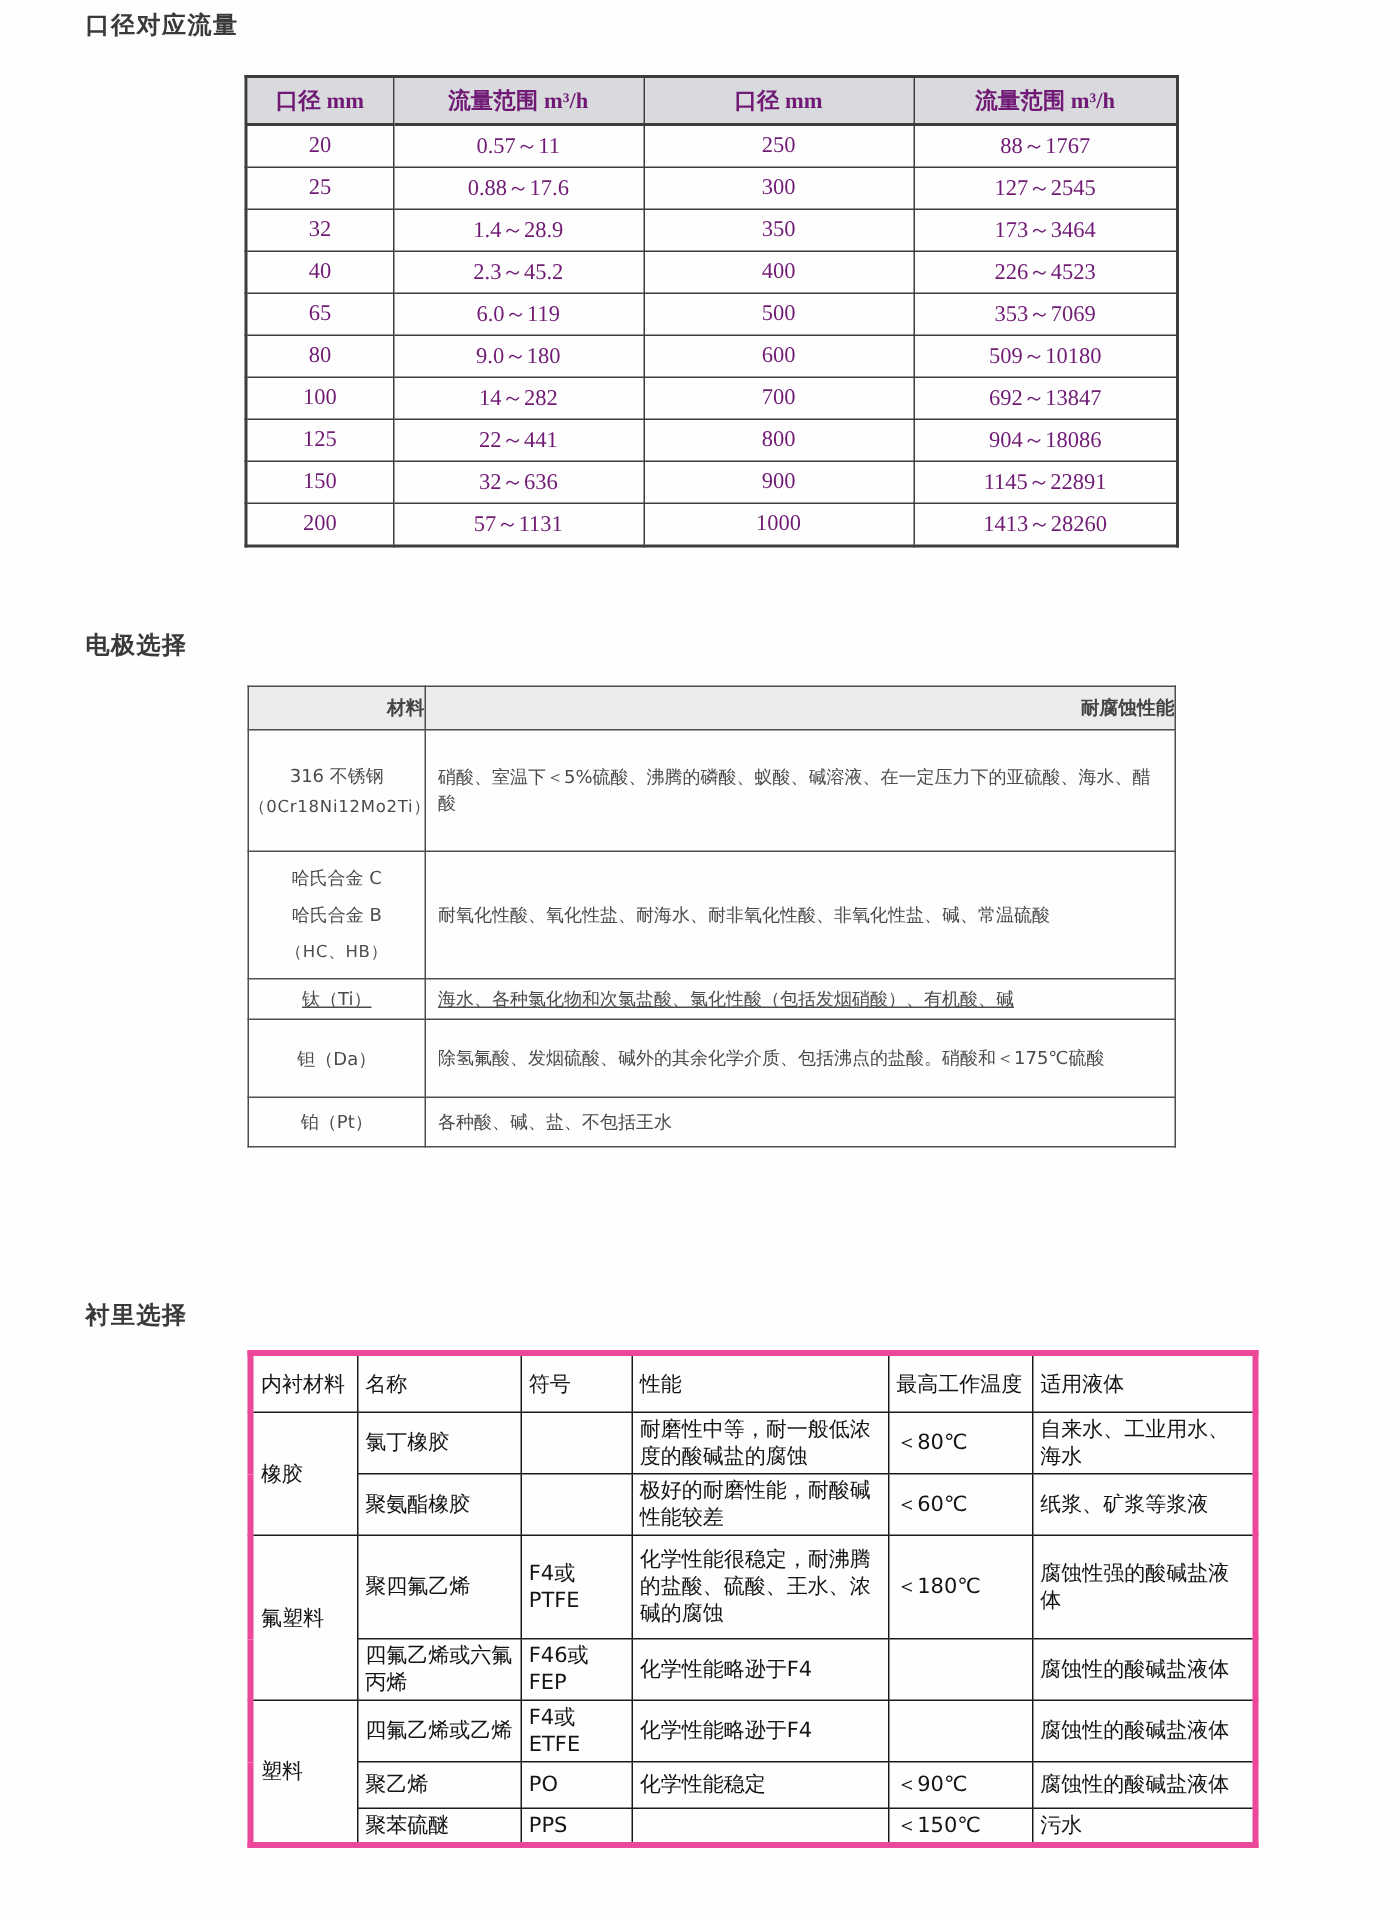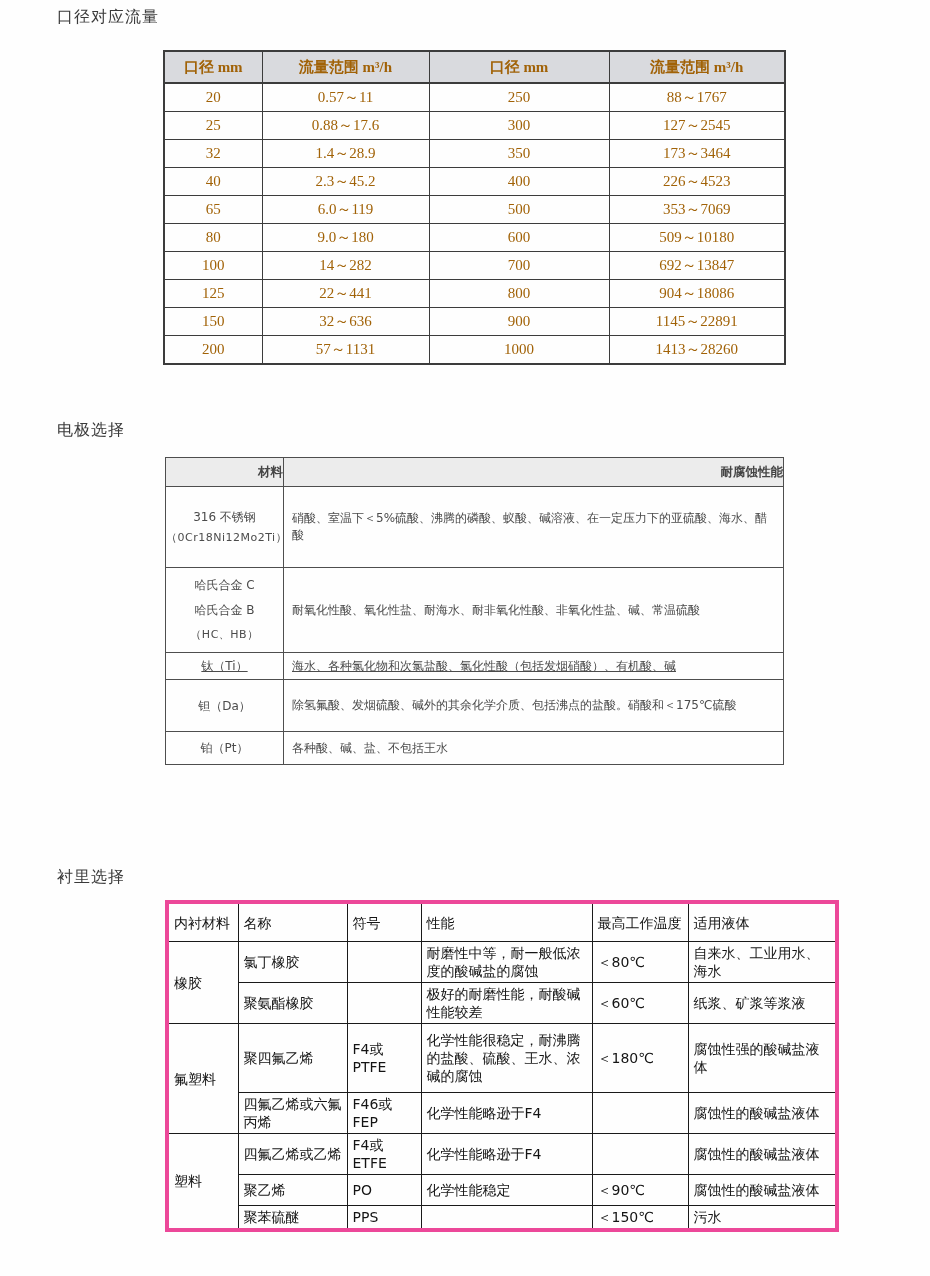--- a/index.html
+++ b/index.html
@@ -1,34 +1,34 @@
 <!DOCTYPE html>
 <html><head>
 <meta charset="utf-8">
 <style>
   html,body { margin:0; padding:0; background:#ffffff; }
   .page {
     position:relative; width:930px; height:1276px; background:#fefefe;
     font-family:"DejaVu Sans","Liberation Sans",sans-serif; overflow:hidden;
   }
   .sec-title {
-    position:absolute; left:57px; margin:0; font-size:16px; font-weight:400;
+    position:absolute; left:57px; margin:0; font-size:16px; font-weight:700;
     color:#3a3a3a; letter-spacing:1px;
   }
   #title1 { top:7px; }
   #title2 { top:420px; }
   #title3 { top:839px;margin-top:28px; }
 
   
   #table1 {
     position:absolute; left:163px; top:50px; width:621px;
     border-collapse:collapse; table-layout:fixed;
     border:2px solid #3c3c3c;
     font-family:"Liberation Serif","DejaVu Serif",serif;
-    color:#a16207;
+    color:#701a75;
   }
   #table1 th, #table1 td {
     border:1px solid #3c3c3c; text-align:center; padding:0; overflow:hidden;
   }
   #table1 thead th {
     background:#d9dade; height:30px; font-size:15px; font-weight:bold;
     border-bottom:2px solid #3c3c3c;
   }
   #table1 td { height:27px; font-size:15px; }
 

